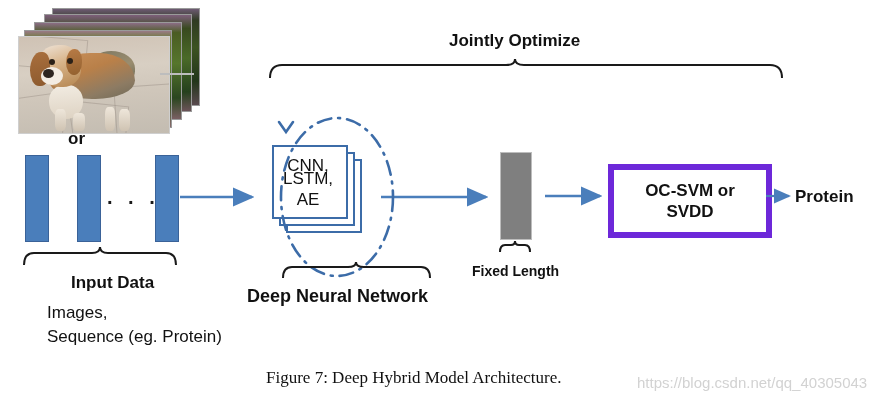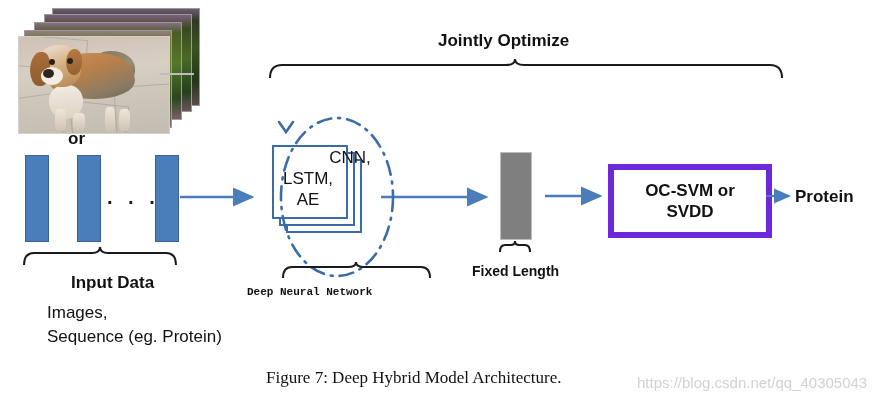--- a/index.html
+++ b/index.html
@@ -107,39 +107,39 @@
   <div class="bar" style="left:155px;top:155px;width:22px;height:85px;"></div>
   <div class="dots" style="left:107px;top:186px;">. . .</div>
 
   <div class="abs txt bold" style="left:47px;top:273px;font-size:17px;margin-left:24px;">Input Data</div>
   <div class="abs txt" style="left:47px;top:303px;font-size:17px;">Images,</div>
   <div class="abs txt" style="left:47px;top:327px;font-size:17px;">Sequence (eg. Protein)</div>
 
   <div class="nbox" style="left:286px;top:159px;width:72px;height:70px;"></div>
   <div class="nbox" style="left:279px;top:152px;width:72px;height:70px;"></div>
   <div class="nbox" style="left:272px;top:145px;width:72px;height:70px;"></div>
-  <div class="nboxtext" style="left:272px;top:148px;width:72px;padding-left:42px;">CNN,</div>
+  <div class="nboxtext" style="left:272px;top:156px;width:72px;">CNN,</div>
   <div class="nboxtext" style="left:272px;top:169px;width:72px;">LSTM,</div>
   <div class="nboxtext" style="left:272px;top:190px;width:72px;">AE</div>
 
-  <div class="abs txt bold" style="left:247px;top:286px;font-size:11px;font-family:Liberation Mono, monospace;">Deep Neural Network</div>
+  <div class="abs txt bold" style="left:247px;top:286px;font-size:18px;">Deep Neural Network</div>
 
   <div class="graybar" style="left:500px;top:152px;width:30px;height:86px;"></div>
   <div class="abs txt bold" style="left:472px;top:263px;font-size:14px;">Fixed Length</div>
 
   <div class="ocbox" style="left:608px;top:164px;width:152px;height:62px;">
     <div>
       <div>OC-SVM or</div>
       <div>SVDD</div>
     </div>
   </div>
 
   <div class="abs txt bold" style="left:795px;top:187px;font-size:17px;">Protein</div>
 
-  <div class="abs txt bold" style="left:438px;top:31px;font-size:17px;">Jointly Optimize</div>
+  <div class="abs txt bold" style="left:449px;top:31px;font-size:17px;">Jointly Optimize</div>
 
   <svg class="overlay" viewBox="0 0 886 404">
     <defs>
       <marker id="ah" markerWidth="9" markerHeight="8" refX="8" refY="4" orient="auto">
         <path d="M0,0 L9,4 L0,8 z" fill="#4a7ebb"></path>
       </marker>
       <marker id="ahs" markerWidth="8" markerHeight="7" refX="7" refY="3.5" orient="auto">
         <path d="M0,0 L8,3.5 L0,7 z" fill="#4a7ebb"></path>
       </marker>
     </defs>

